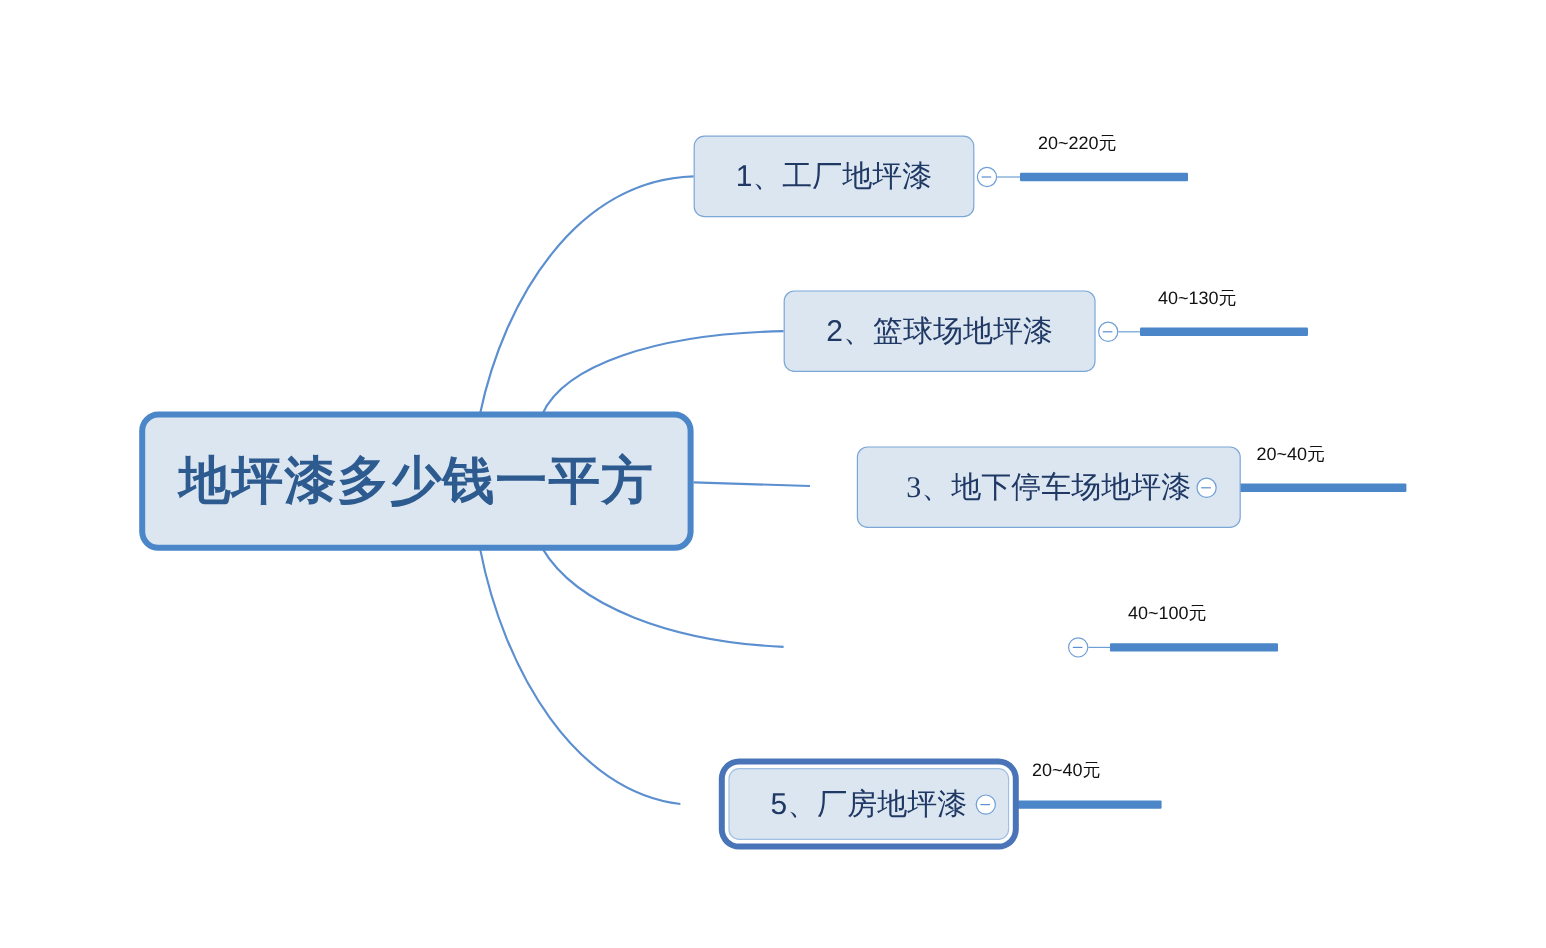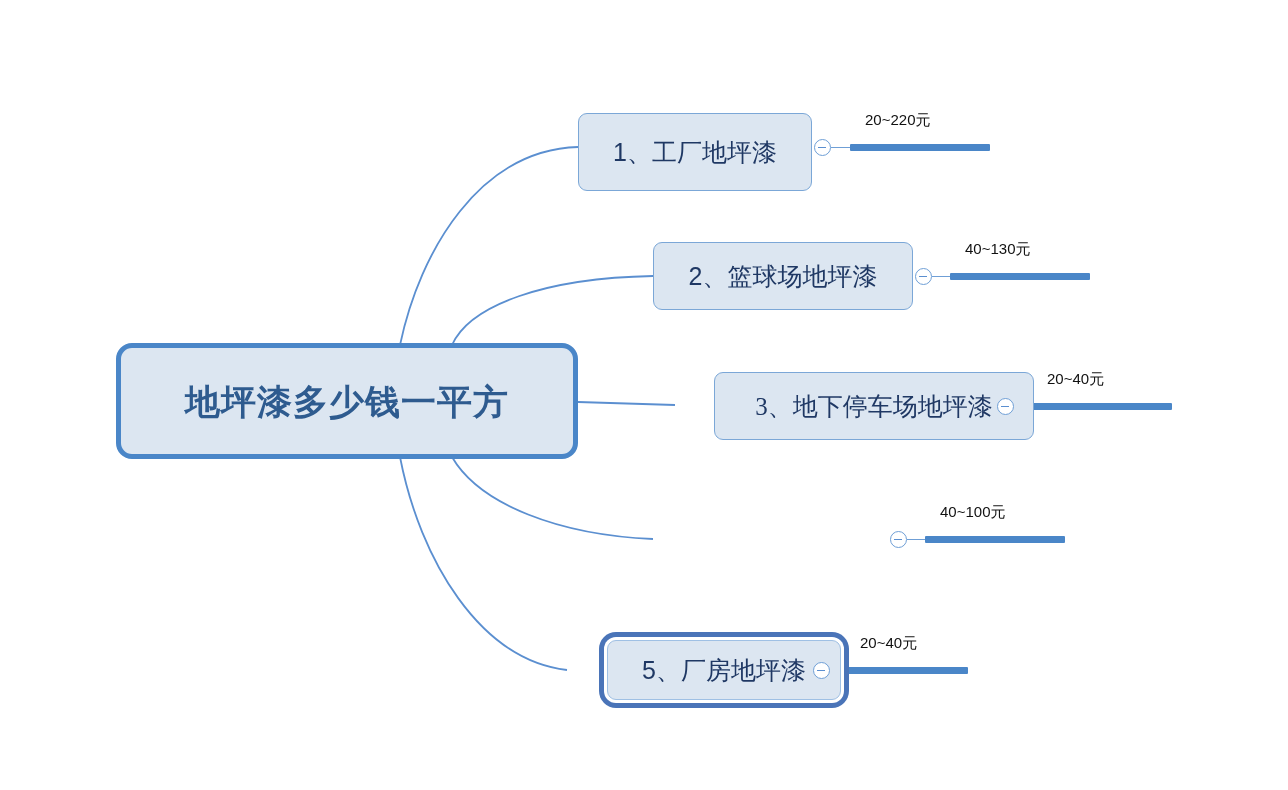--- a/index.html
+++ b/index.html
@@ -33,21 +33,21 @@
     box-sizing: border-box;
     background: #dce6f1;
     border: 5px solid #4a86c8;
     border-radius: 16px;
     display: flex;
     align-items: center;
     justify-content: center;
     z-index: 5;
   }
   .central-node .node-text {
-    font-size: 35px;
+    font-size: 43px;
     font-weight: bold;
     color: #2e5b8f;
     letter-spacing: 1px;
     white-space: nowrap;
     line-height: 1;
     text-align: right;
   }
 
   
   .branch-node {
@@ -132,21 +132,21 @@
       <path d="M 578,402 L 675,405"></path>
       <path d="M 452,457 C 480,505 560,535 653,539"></path>
       <path d="M 400,457 C 420,560 480,660 567,670"></path>
     </g>
   </svg>
 
   <div class="central-node" style="left:116px; top:343px; width:462px; height:116px;">
     <span class="node-text">地坪漆多少钱一平方</span>
   </div>
 
-  <div class="branch-node" style="left:578px; top:113px; width:234px; height:78px;">
+  <div class="branch-node" style="left:578px; top:113px; width:234px; height:68px;">
     <span class="node-text">1、工厂地坪漆</span>
   </div>
   <div class="collapse-toggle" style="left:814px; top:139px;"></div>
   <div class="value-stub" style="left:831px; top:146.5px; width:19px;"></div>
   <div class="value-bar" style="left:850px; top:144px; width:140px;"></div>
   <div class="value-label" style="left:865px; top:112px;">20~220元</div>
 
   <div class="branch-node" style="left:653px; top:242px; width:260px; height:68px;">
     <span class="node-text">2、篮球场地坪漆</span>
   </div>

